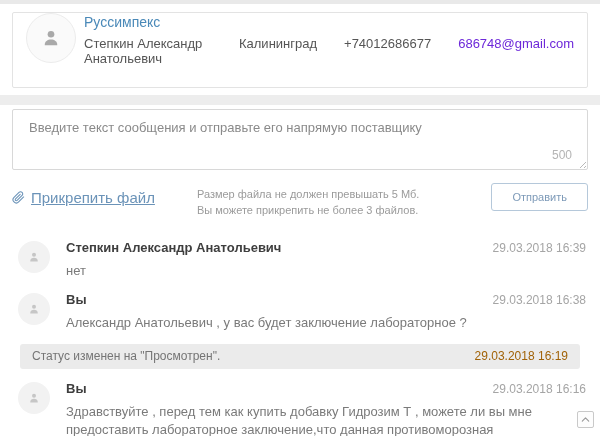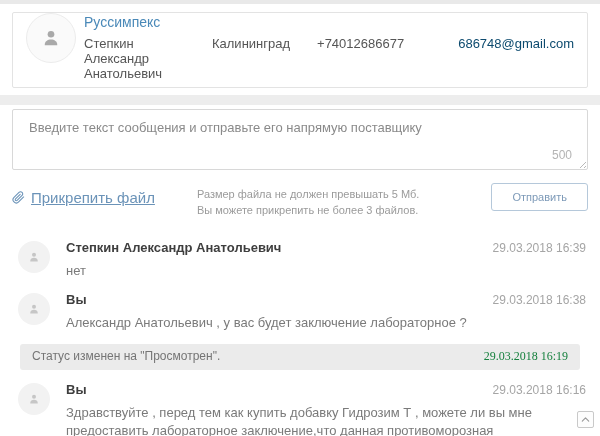--- a/index.html
+++ b/index.html
@@ -28,21 +28,21 @@
     display: flex; align-items: center; justify-content: center;
     color: #a9a9a9; flex: 0 0 auto;
   }
   .avatar-lg svg { width: 20px; height: 20px; }
   .contact-info { margin-left: 8px; }
   .company-link {
     color: #4a89b8; font-size: 14px; text-decoration: none;
     display: inline-block; margin-bottom: 6px; cursor: pointer;
   }
   .contact-row { font-size: 13px; color: #555; display: flex; gap: 27px; align-items: baseline; }
-  .email-link { color: #0c4a6e; text-decoration: none; cursor: pointer; margin-left: 27px; }
+  .email-link { color: #6d28d9; text-decoration: none; cursor: pointer; }
 
   .divider-band { height: 10px; background: #ededed; width: 100%; margin-top: 7px; }
 
   
   .compose-wrap { padding: 4px 12px 0 12px; }
   .textarea-box { position: relative; }
   textarea.msg-input {
     width: 100%; height: 61px; resize: none;
     border: 1px solid #d8d8d8; border-radius: 2px;
     padding: 10px 16px; font-family: "Liberation Sans", sans-serif;
@@ -90,21 +90,21 @@
   .msg-author { font-weight: bold; font-size: 13px; color: #3e3e3e; }
   .msg-time { margin-left: auto; font-size: 12px; color: #a5a5a5; white-space: nowrap; }
   .msg-text { margin-top: 7px; font-size: 13px; color: #7a7a7a; line-height: 18px; padding-right: 40px; }
   .status-row {
     margin: 0 20px 12px 20px;
     background: #ebebeb; border-radius: 3px;
     padding: 5px 12px 6px 12px;
     display: flex; align-items: baseline;
     font-size: 12px; color: #757575;
   }
-  .status-row .msg-time { color: #15803d; font-family: Liberation Serif, serif; }
+  .status-row .msg-time { color: #a16207; }
 
   .scroll-top-btn {
     position: absolute; right: 6px; bottom: 8px;
     width: 17px; height: 17px;
     background: #fdfdfd; border: 1px solid #c9c9c9; border-radius: 2px;
     display: flex; align-items: center; justify-content: center;
     color: #9a9a9a; cursor: pointer; padding: 0;
   }
   .scroll-top-btn svg { width: 11px; height: 11px; }
 </style>

